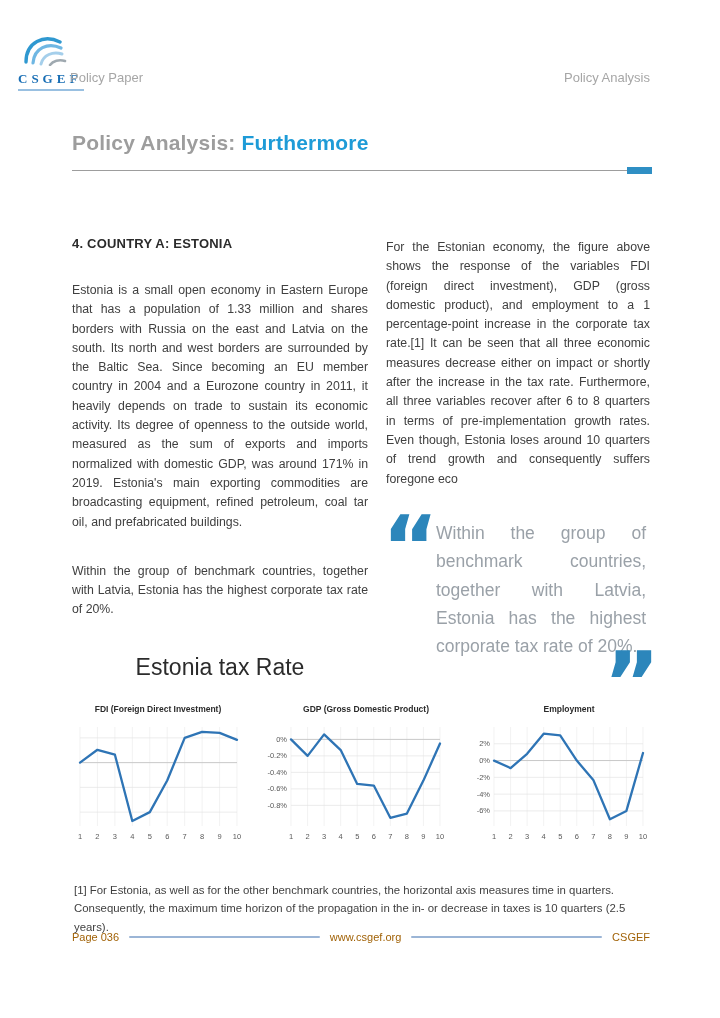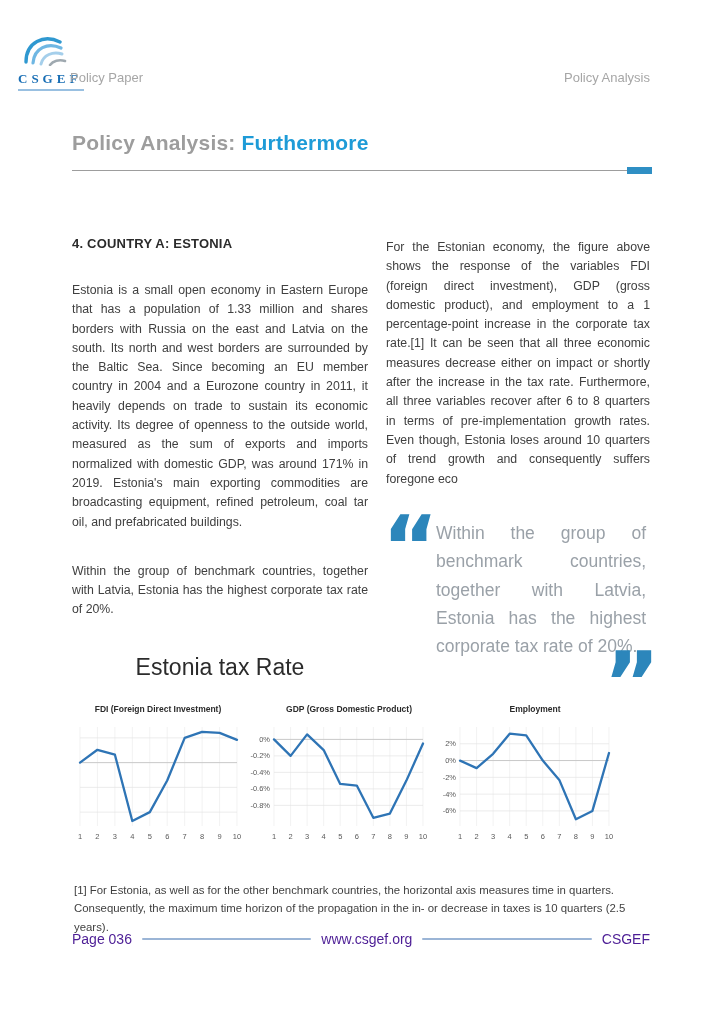--- a/index.html
+++ b/index.html
@@ -30,29 +30,29 @@
   .stat { text-align:center; margin-top:34px; }
   .stat-value { font-size:60px; font-weight:bold; color:#49c2e2; letter-spacing:1px; }
   .stat-label { font-size:23px; color:#2b2b2b; }
   
   .quote { position:relative; margin-top:30px; padding-left:50px; padding-right:4px; }
   .quote-text { font-size:17.5px; line-height:1.62; color:#9aa1a8; text-align:justify; }
   .qmark { font-family:"DejaVu Sans", sans-serif; font-weight:bold; color:#2c86bb; font-size:86px; line-height:0; }
   .qmark.open { position:absolute; left:-4px; top:28px; }
   .qmark.close { position:absolute; right:-10px; bottom:-22px; }
   
-  .charts { position:absolute; left:72px; top:704px; width:578px; display:flex; }
+  .charts { position:absolute; left:72px; top:704px; width:578px; display:flex; justify-content:space-between; }
   .chart { display:flex; flex-direction:column; }
   .chart-title { font-size:8.5px; font-weight:bold; color:#2b2b2b; text-align:center; margin-bottom:6px; }
   .chart.has-y .chart-title { padding-left:24px; }
   svg .tick { font-family:"Liberation Sans", sans-serif; font-size:7.5px; fill:#595959; }
   
   .footnote { position:absolute; left:74px; top:881px; width:576px; font-size:11.4px; line-height:1.6; color:#3f3f3f; }
   .footer { position:absolute; left:72px; top:931px; width:578px; display:flex; align-items:center; }
-  .footer span { font-size:14px; color:#4c1d95; white-space:nowrap; }
+  .footer span { font-size:11px; color:#a16207; white-space:nowrap; }
   .footer .rule { flex:1; height:2px; background:#9bb5d6; margin:0 10px; border-radius:1px; }
 </style>
 </head>
 <body>
 
 <div class="page">
 
   <div class="logo">
     <svg width="56" height="32" viewBox="0 0 56 32">
       <path d="M8 28 C 8 8, 26 0, 42 8" fill="none" stroke="#2f98d0" stroke-width="3.4" stroke-linecap="round"></path>

